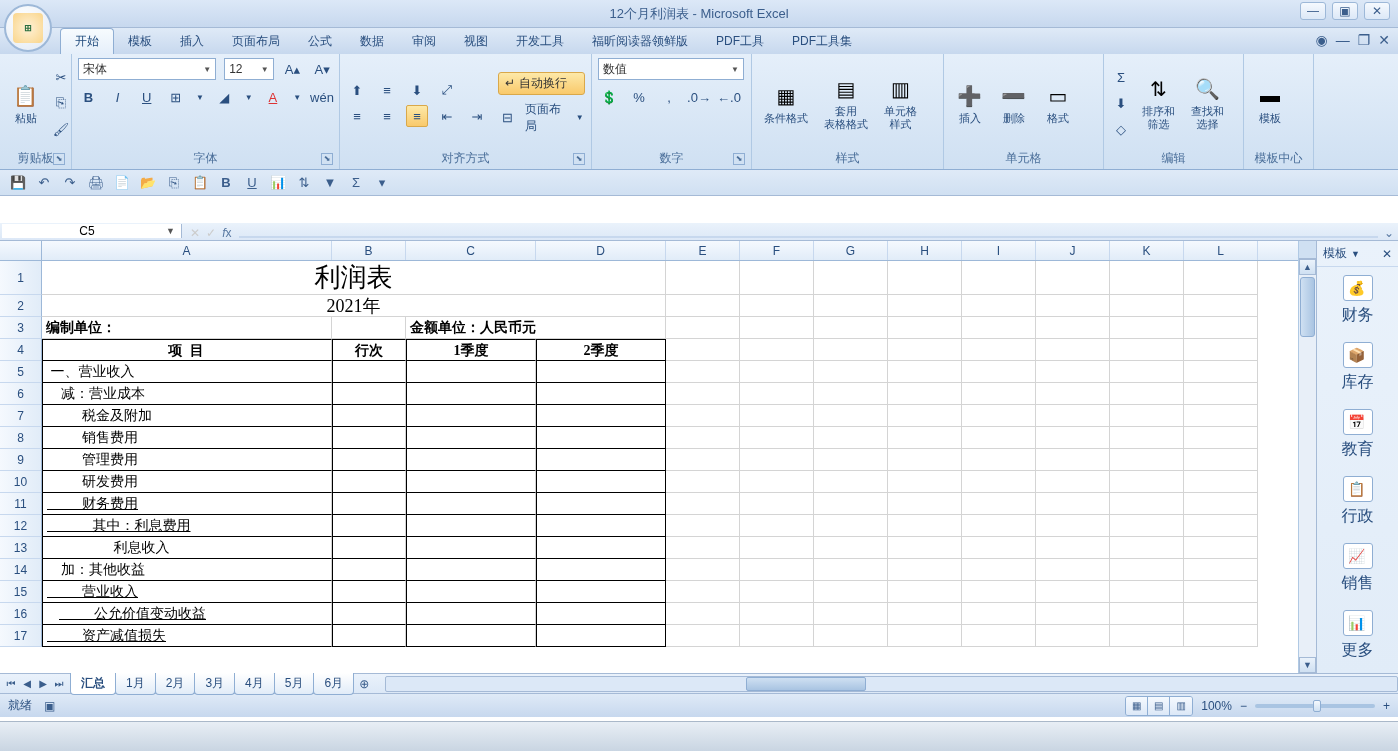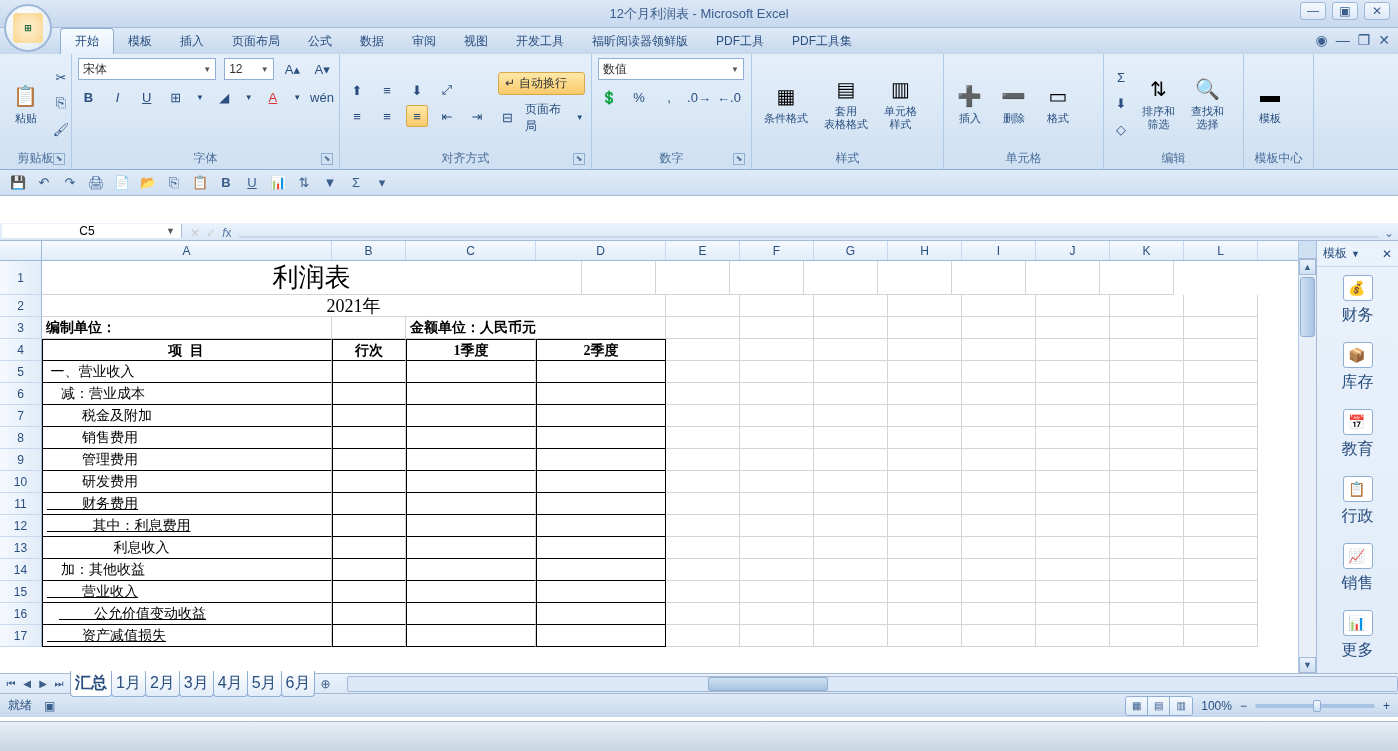--- a/index.html
+++ b/index.html
@@ -84,21 +84,21 @@
 .tp-header { padding: 4px 6px; display: flex; align-items: center; color: #2a4f7f; font-size: 12px; border-bottom: 1px solid #c7d8ee; }
 .tp-header .x { margin-left: auto; cursor: pointer; }
 .tp-item { display: flex; flex-direction: column; align-items: center; padding: 8px 4px; gap: 4px; cursor: pointer; }
 .tp-icon { width: 30px; height: 26px; border: 1px solid #8faed3; border-radius: 3px; background: #fff; display: flex; align-items: center; justify-content: center; font-size: 14px; }
 .tp-label { font-size: 16px; color: #2a4f7f; }
 
 
 .sheet-tabs { height: 20px; background: linear-gradient(#eaf2fb,#dce8f7); border-top: 1px solid #a5bad6; display: flex; align-items: center; }
 .st-nav { display: flex; padding: 0 4px; gap: 2px; }
 .st-nav span { width: 14px; text-align: center; color: #3b5e8c; cursor: pointer; font-size: 10px; }
-.st-tab { padding: 2px 4px; background: linear-gradient(#fff,#e1ecf8); border: 1px solid #8faed3; border-top: none; border-radius: 0 0 4px 4px; margin-right: -1px; color: #2a4f7f; cursor: pointer; font-size: 16px; }
+.st-tab { padding: 2px 10px; background: linear-gradient(#fff,#e1ecf8); border: 1px solid #8faed3; border-top: none; border-radius: 0 0 4px 4px; margin-right: -1px; color: #2a4f7f; cursor: pointer; font-size: 12px; }
 .st-tab.active { background: #fff; font-weight: bold; }
 .hscroll { flex: 1; margin-left: 10px; background: #dce8f7; height: 16px; position: relative; border: 1px solid #a5bad6; border-radius: 2px; }
 .hscroll .hthumb { position: absolute; left: 360px; width: 120px; top: 0; bottom: 0; background: linear-gradient(#cfe0f2,#a9c4e2); border: 1px solid #8faed3; border-radius: 2px; }
 
 
 .status-bar { height: 24px; background: linear-gradient(#dfeaf7,#c7d8ee); border-top: 1px solid #a5bad6; display: flex; align-items: center; padding: 0 8px; }
 .status-left { color: #2a4f7f; }
 .status-right { margin-left: auto; display: flex; align-items: center; gap: 8px; }
 .view-btns { display: flex; border: 1px solid #8faed3; border-radius: 3px; overflow: hidden; }
 .view-btn { width: 22px; height: 18px; display: flex; align-items: center; justify-content: center; background: linear-gradient(#f5f9fe,#dce8f7); color: #3b5e8c; font-size: 10px; cursor: pointer; border-right: 1px solid #8faed3; }
@@ -371,21 +371,21 @@
       <div class="col-h colG">G</div>
       <div class="col-h colH">H</div>
       <div class="col-h colI">I</div>
       <div class="col-h colJ">J</div>
       <div class="col-h colK">K</div>
       <div class="col-h colL">L</div>
     </div>
     <div class="rows" id="rows">
         <div class="row tall">
           <div class="row-h">1</div>
-          <div class="cell colA center big" style="width: 540px;">利润表</div>
+          <div class="cell colA center big" style="width: 624px;">利润表</div>
           <div class="cell colE"></div>
           <div class="cell colF"></div>
           <div class="cell colG"></div>
           <div class="cell colH"></div>
           <div class="cell colI"></div>
           <div class="cell colJ"></div>
           <div class="cell colK"></div>
           <div class="cell colL"></div>
         </div>
         <div class="row">

